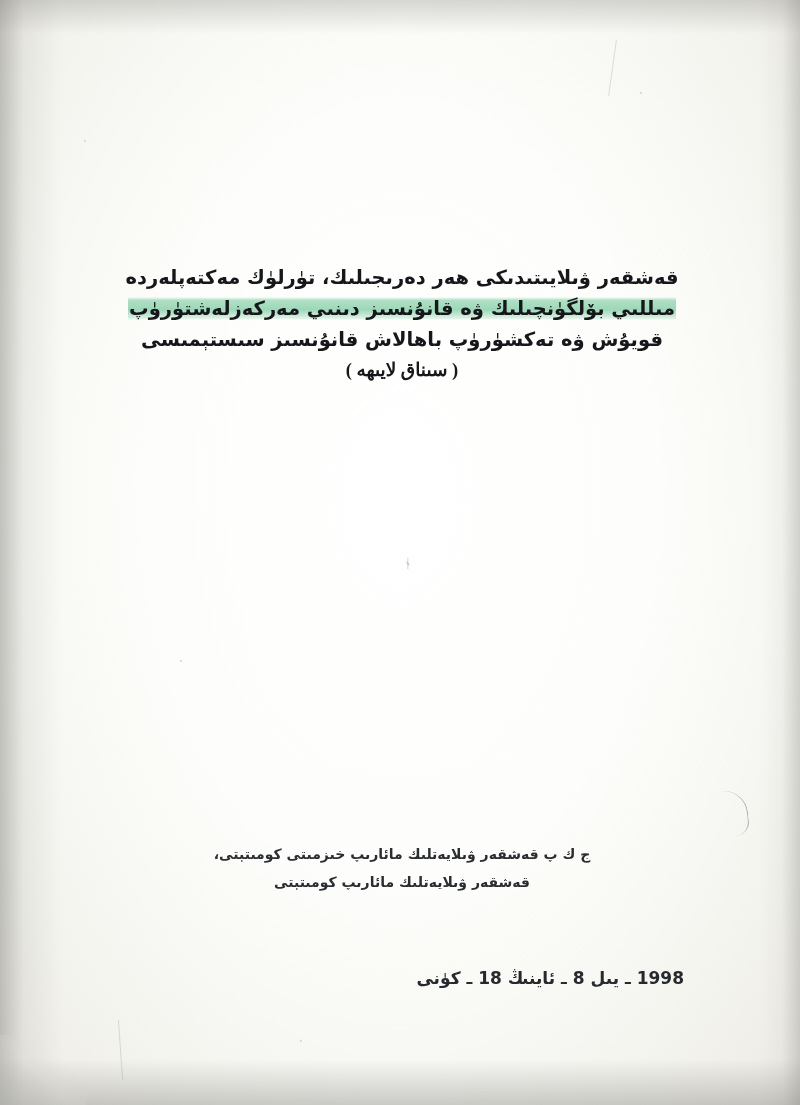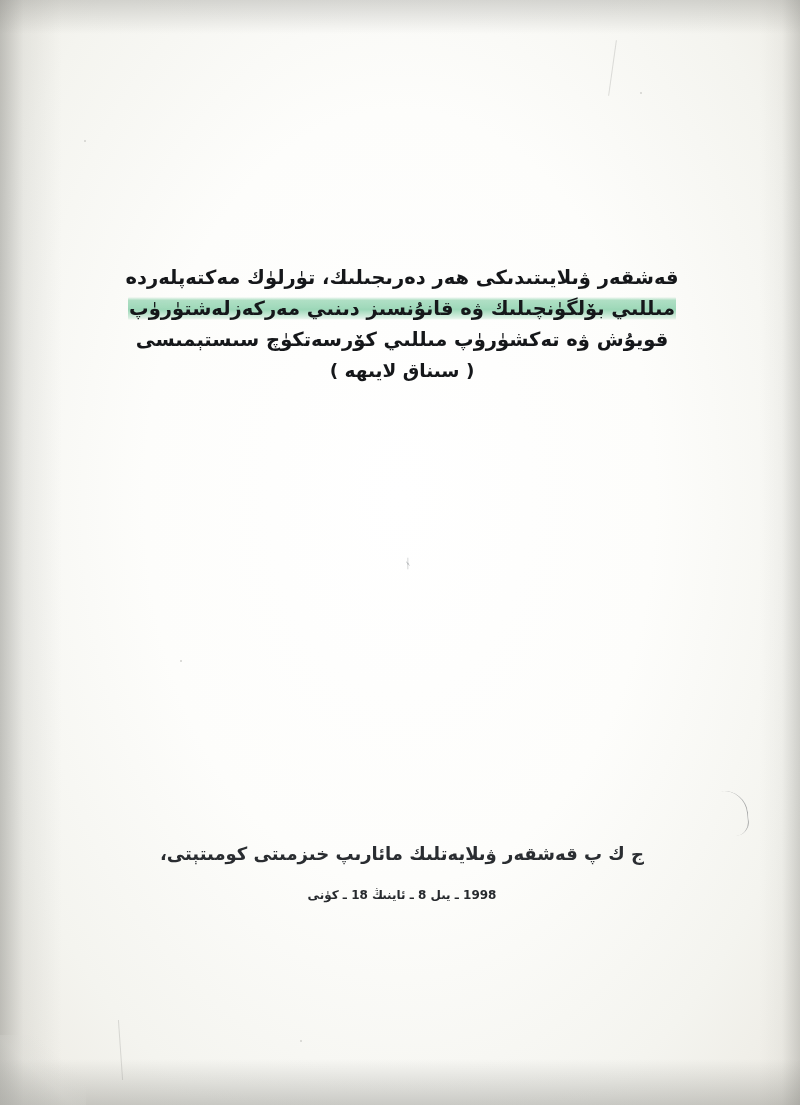--- a/index.html
+++ b/index.html
@@ -77,21 +77,21 @@
   }
   .title-block .ln {
     display: block;
     white-space: nowrap;
     filter: blur(0.18px);
   }
   .ln.l1 { letter-spacing: 0.2px; }
   .ln.l2 { }
   .ln.l3 { }
   .ln.l4 { }
-  .ln.l6 { font-size: 18.5px; }
+  .ln.l6 { font-size: 18.5px; font-family: Liberation Serif, serif; }
 
   .hl {
     background: linear-gradient(to bottom,
        rgba(150,214,178,0.0) 0%,
        rgba(146,212,176,0.72) 14%,
        rgba(131,205,166,0.80) 55%,
        rgba(150,214,178,0.30) 92%,
        rgba(150,214,178,0.0) 100%);
     padding: 0 1px;
     border-radius: 1px;
@@ -99,35 +99,35 @@
 
   
   .footer-block {
     position: absolute;
     top: 840px;
     left: 120px;
     width: 564px;
     text-align: center;
     direction: rtl;
     color: #2a2d31;
-    font-size: 18px;
+    font-size: 14px;
     line-height: 28px;
     letter-spacing: 1.1px;
     font-weight: 600;
   }
   .footer-block .ln { display: block; white-space: nowrap; filter: blur(0.25px); }
   .date-line {
     position: absolute;
-    top: 888px;
+    top: 968px;
     left: 120px;
     width: 564px;
-    text-align: center;
+    text-align: right;
     direction: rtl;
     color: #26292d;
-    font-size: 12px;
+    font-size: 17px;
     letter-spacing: 1.4px;
     font-weight: 600;
     filter: blur(0.22px);
   }
 
   .stray-mark {
     position: absolute;
     color: rgba(120,125,130,0.55);
     font-size: 13px;
     font-family: "DejaVu Serif", serif;
@@ -162,22 +162,23 @@
   <div class="speck" style="left:180px; top:660px; width:1.5px; height:1.5px;"></div>
   <div class="scratch" style="left:612px; top:40px; width:1px; height:56px; transform:rotate(8deg);"></div>
   <div class="scratch" style="left:120px; top:1020px; width:1px; height:60px; transform:rotate(-4deg);"></div>
 
   <div class="stray-mark" style="left:404px; top:556px;">ᛀ</div>
   <div class="pencil-curve"></div>
 
   <div class="title-block">
     <span class="ln l1">قەشقەر ۋىلايىتىدىكى ھەر دەرىجىلىك، تۈرلۈك مەكتەپلەردە</span>
     <span class="ln l2"><span class="hl">مىللىي بۆلگۈنچىلىك ۋە قانۇنسىز دىنىي مەركەزلەشتۈرۈپ</span></span>
-    <span class="ln l4">قويۇش ۋە تەكشۈرۈپ مىللىي كۆرسەتكۈچ سىستېمىسى</span>
+    <span class="ln l4">قويۇش ۋە تەكشۈرۈپ باھالاش قانۇنسىز سىستېمىسى</span>
     <span class="ln l6">( سىناق لايىھە )</span>
   </div>
 
   <div class="footer-block">
     <span class="ln">ج ك پ قەشقەر ۋىلايەتلىك مائارىپ خىزمىتى كومىتېتى،</span>
+    <span class="ln">قەشقەر ۋىلايەتلىك مائارىپ كومىتېتى</span>
   </div>
 
   <div class="date-line">1998 ـ يىل 8 ـ ئاينىڭ 18 ـ كۈنى</div>
 </div>
 
 </body></html>

